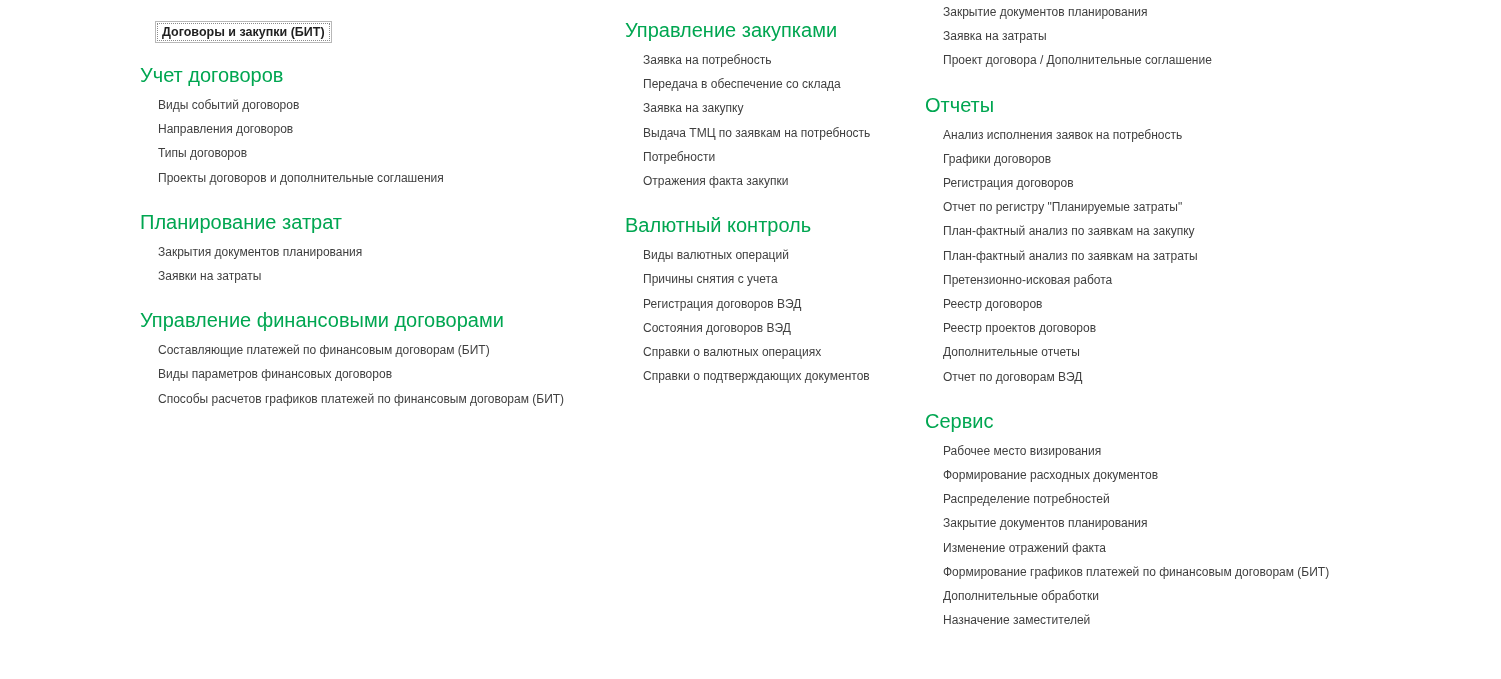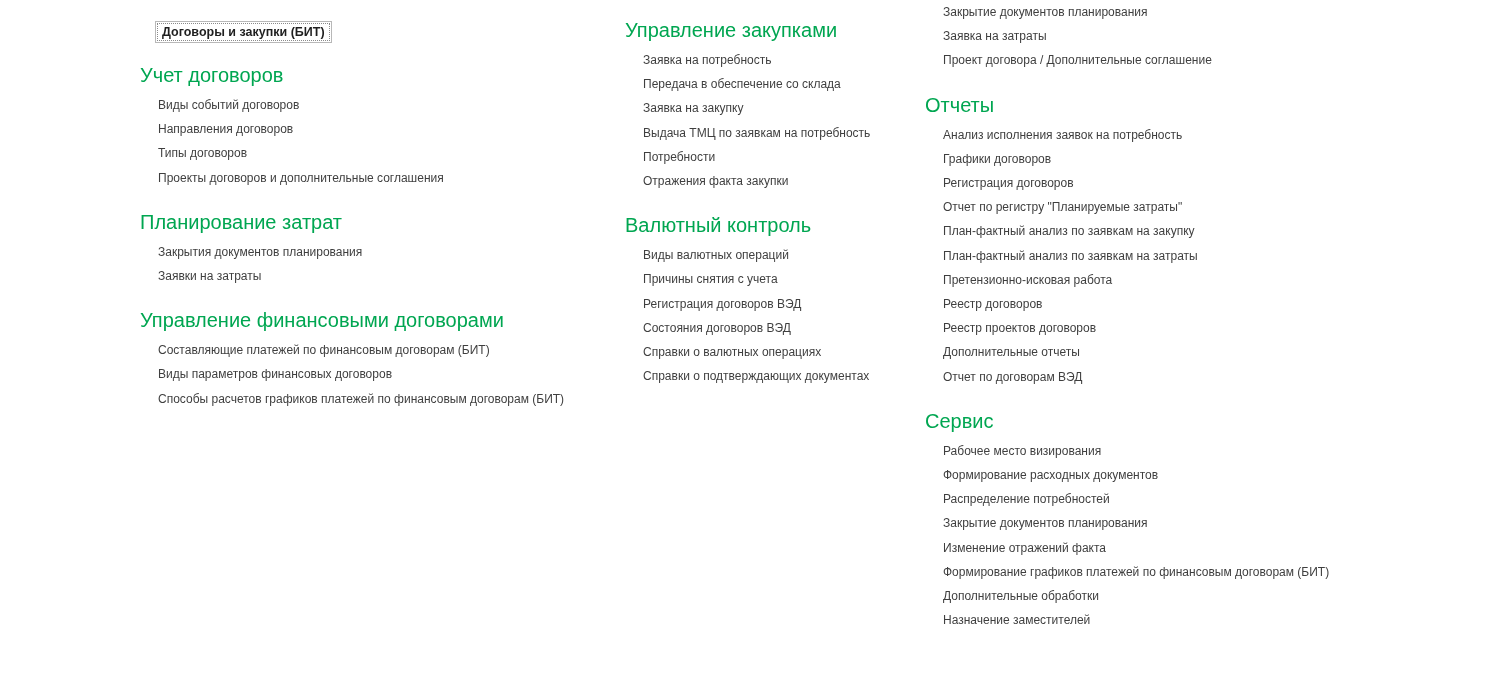--- a/index.html
+++ b/index.html
@@ -101,21 +101,21 @@
         <div class="menu-item">Потребности</div>
         <div class="menu-item">Отражения факта закупки</div>
       </div>
       <div class="section">
         <div class="section-heading">Валютный контроль</div>
         <div class="menu-item">Виды валютных операций</div>
         <div class="menu-item">Причины снятия с учета</div>
         <div class="menu-item">Регистрация договоров ВЭД</div>
         <div class="menu-item">Состояния договоров ВЭД</div>
         <div class="menu-item">Справки о валютных операциях</div>
-        <div class="menu-item">Справки о подтверждающих документах</div>
+        <div class="menu-item">Справки о подтверждающих документов</div>
       </div>
     </div>
 
   <div class="column" id="col-3">
 
   <div class="section">
         <div class="menu-item">Закрытие документов планирования</div>
         <div class="menu-item">Заявка на затраты</div>
         <div class="menu-item">Проект договора / Дополнительные соглашение</div>
       </div>

